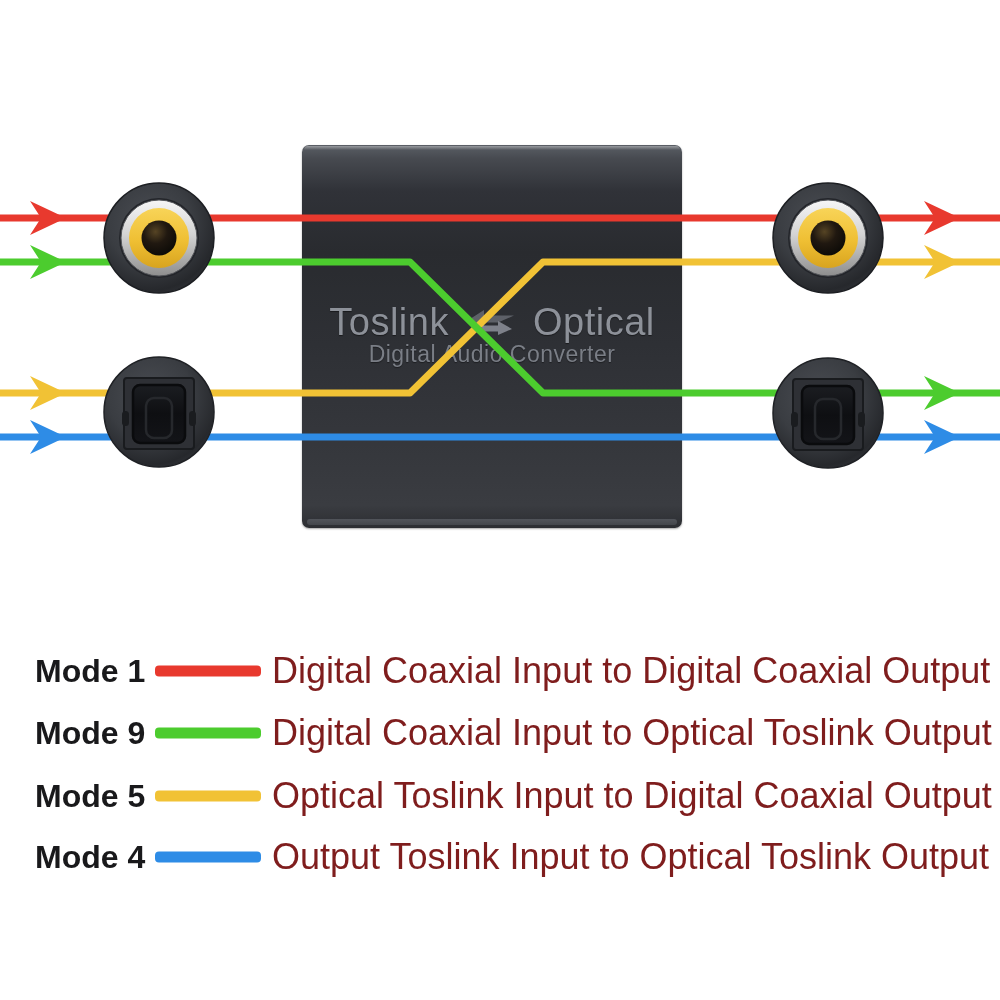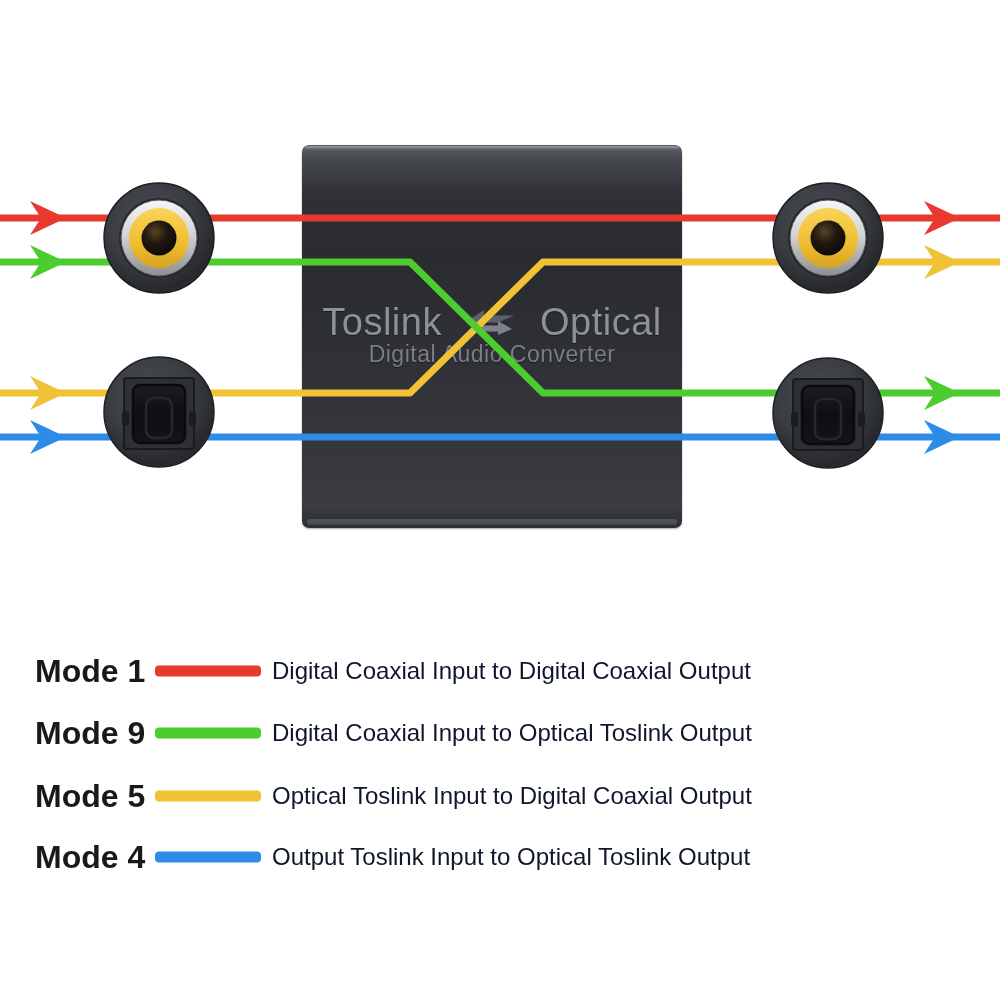--- a/index.html
+++ b/index.html
@@ -20,21 +20,21 @@
     background:linear-gradient(180deg,rgba(255,255,255,.38),rgba(255,255,255,0));
   }
   #device-box .bottom-lip{
     position:absolute;left:5px;right:5px;bottom:3px;height:6px;border-radius:3px;
     background:linear-gradient(180deg,#55585e,#46494e);
     opacity:.9;
   }
 
   #device-title{
     position:absolute;left:302px;top:300px;width:380px;height:44px;
-    display:flex;align-items:center;justify-content:center;gap:26px;
+    display:flex;align-items:center;justify-content:center;gap:19px;
     color:#8d9199;font-size:38px;font-weight:500;letter-spacing:.5px;
     text-shadow:0 1px 1px rgba(0,0,0,.45);
     white-space:nowrap;
   }
   #device-subtitle{
     position:absolute;left:302px;top:341px;width:380px;text-align:center;
     color:#7a7e86;font-size:23px;font-weight:400;letter-spacing:.5px;
     text-shadow:0 1px 1px rgba(0,0,0,.4);
     white-space:nowrap;
   }
@@ -49,21 +49,21 @@
   .legend-label{
     position:absolute;left:35px;top:50%;transform:translateY(-50%);
     font-size:32px;font-weight:700;color:#19191b;letter-spacing:0;
   }
   .legend-swatch{
     position:absolute;left:155px;top:50%;transform:translateY(-50%);
     width:106px;height:11px;border-radius:4px;background:#ccc;
   }
   .legend-desc{
     position:absolute;left:272px;top:50%;transform:translateY(-50%);
-    font-size:24px;font-weight:400;color:#0f172a;white-space:nowrap;letter-spacing:0;
+    font-size:36px;font-weight:400;color:#7f1d1d;white-space:nowrap;letter-spacing:0;
   }
 </style>
 </head>
 <body>
 
 <div id="page">
 
   <div id="device-box">
     <div class="top-sheen"></div>
     <div class="bottom-lip"></div>

